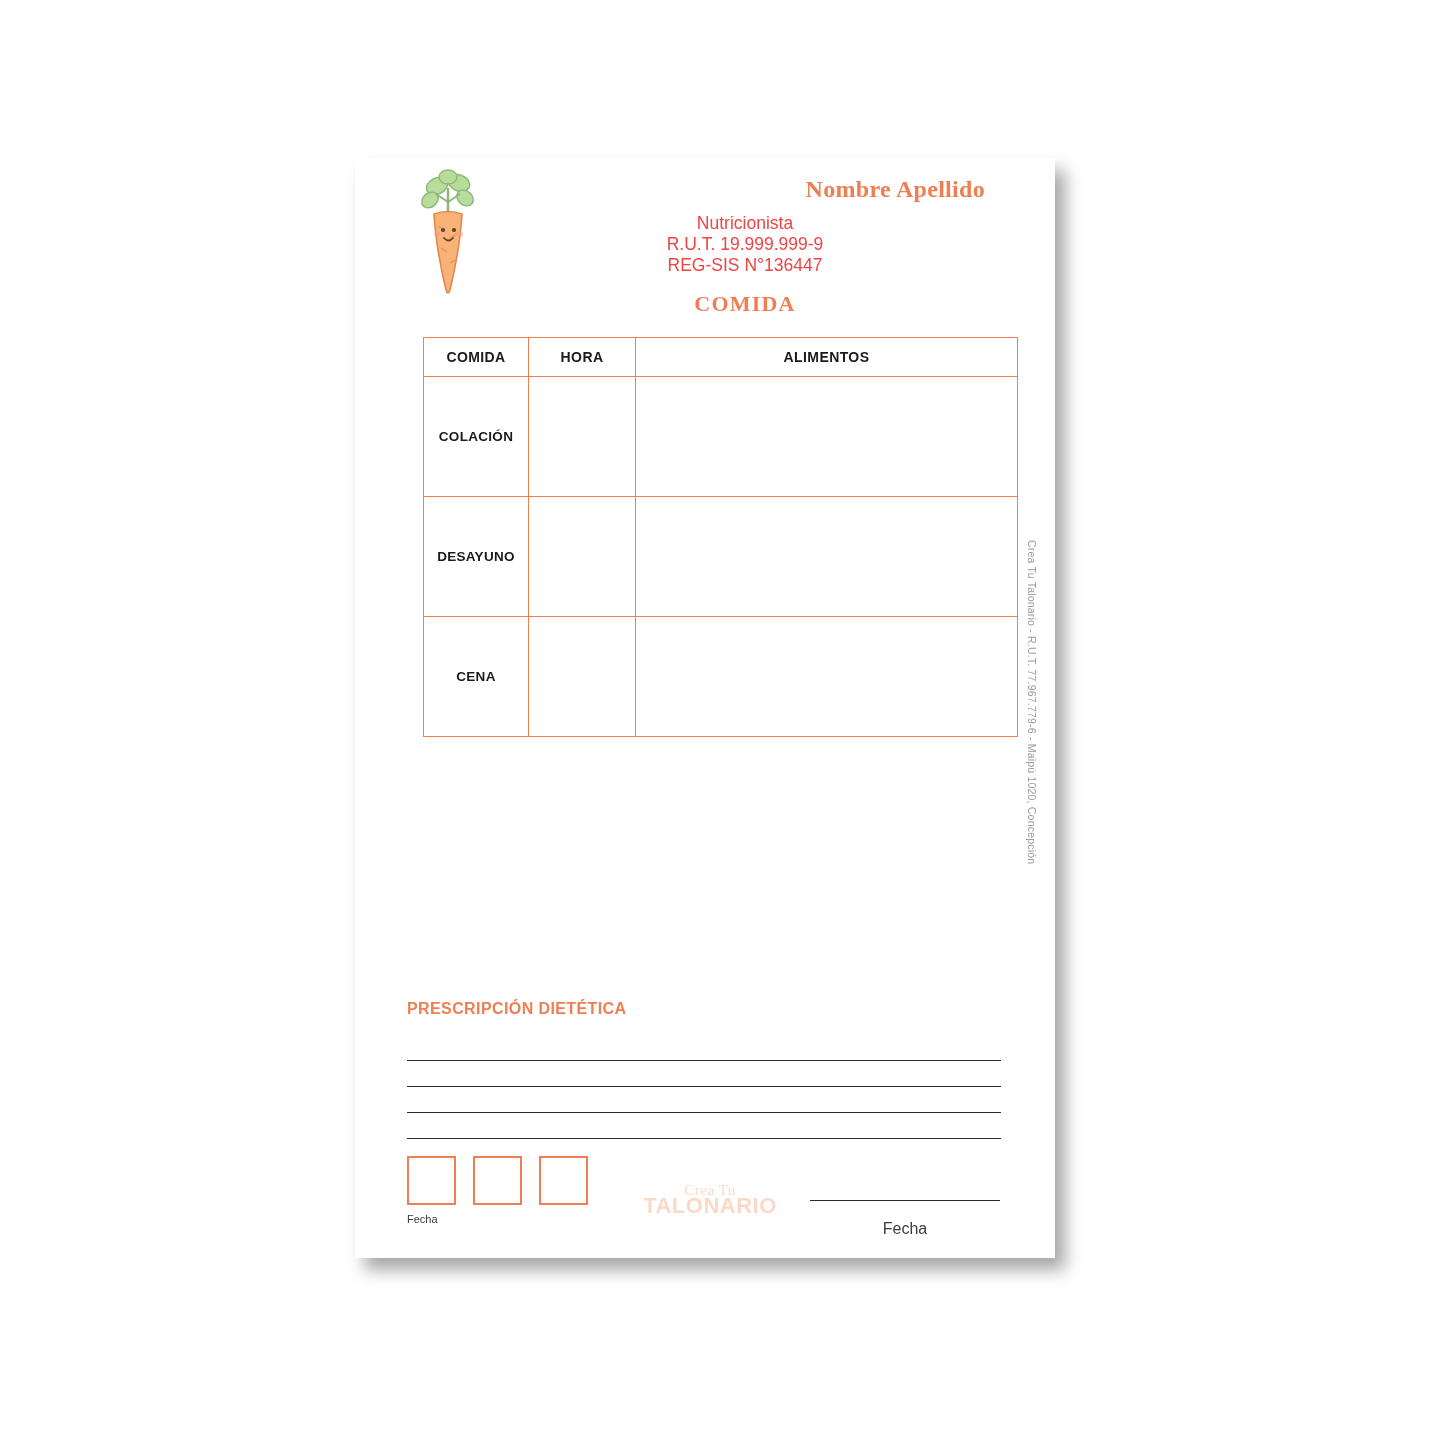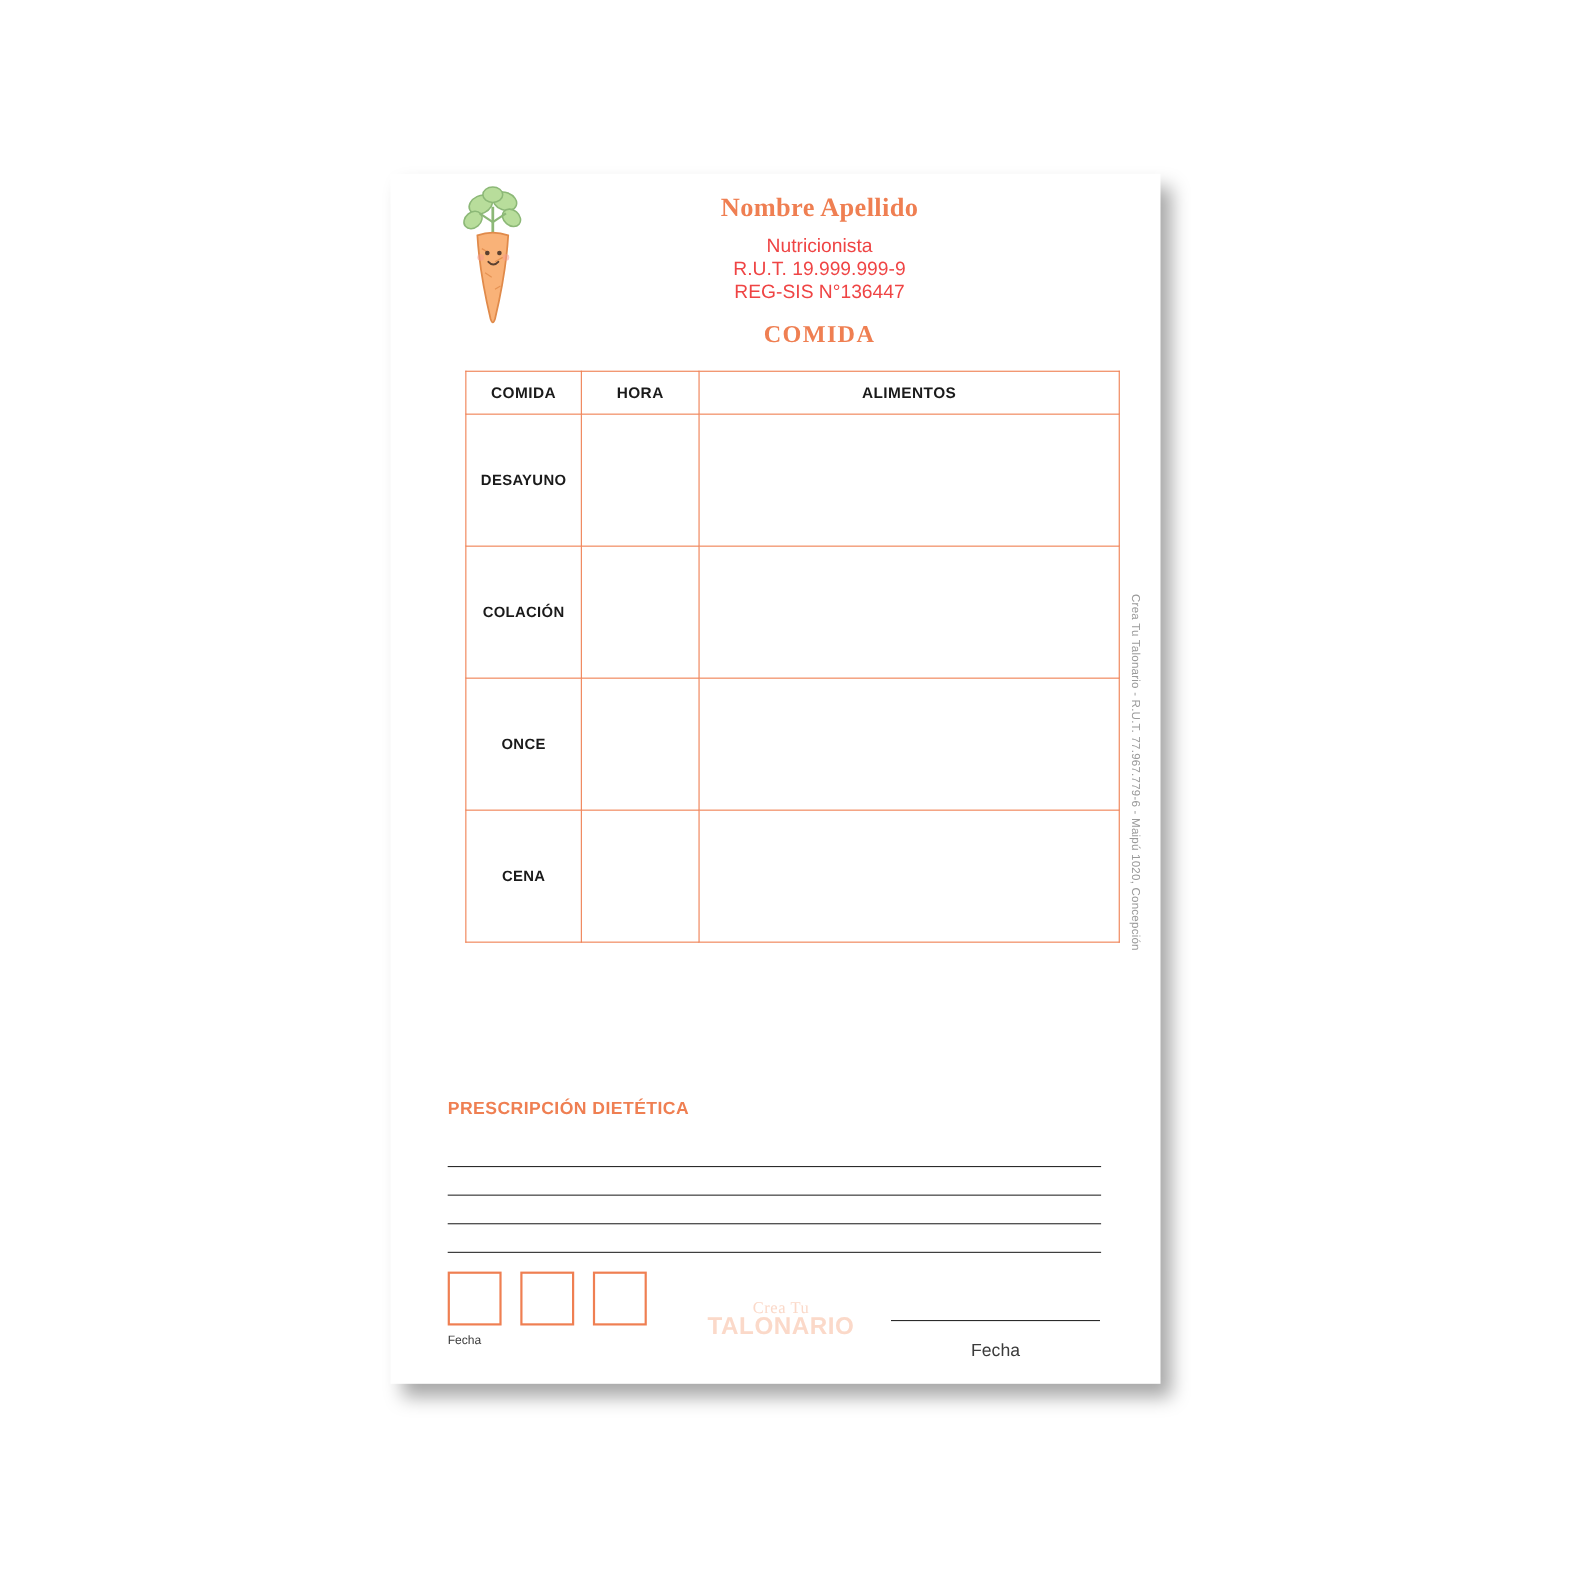--- a/index.html
+++ b/index.html
@@ -48,20 +48,21 @@
     width: 480px;
     text-align: center;
   }
   #prof-name {
     font-family: "Liberation Serif", serif;
     font-weight: bold;
     font-size: 24px;
     color: #ef7f52;
     letter-spacing: 0.3px;
     margin: 0 0 10px 0;
+    text-align: right;
   }
   .prof-line {
     font-size: 17.5px;
     color: #ef4444;
     line-height: 21px;
   }
   #doc-title {
     font-family: "Liberation Serif", serif;
     font-weight: bold;
     font-size: 22px;
@@ -266,31 +267,26 @@
     </colgroup>
     <thead>
       <tr>
         <th>COMIDA</th>
         <th>HORA</th>
         <th>ALIMENTOS</th>
       </tr>
     </thead>
     <tbody>
       <tr>
-        <td class="meal-label">DESAYUNO</td>
+        <td class="meal-label">COLACIÓN</td>
         <td class="fill-cell"></td>
         <td class="fill-cell"></td>
       </tr>
       <tr>
-        <td class="meal-label">COLACIÓN</td>
-        <td class="fill-cell"></td>
-        <td class="fill-cell"></td>
-      </tr>
-      <tr>
-        <td class="meal-label">ONCE</td>
+        <td class="meal-label">DESAYUNO</td>
         <td class="fill-cell"></td>
         <td class="fill-cell"></td>
       </tr>
       <tr>
         <td class="meal-label">CENA</td>
         <td class="fill-cell"></td>
         <td class="fill-cell"></td>
       </tr>
     </tbody>
   </table>

